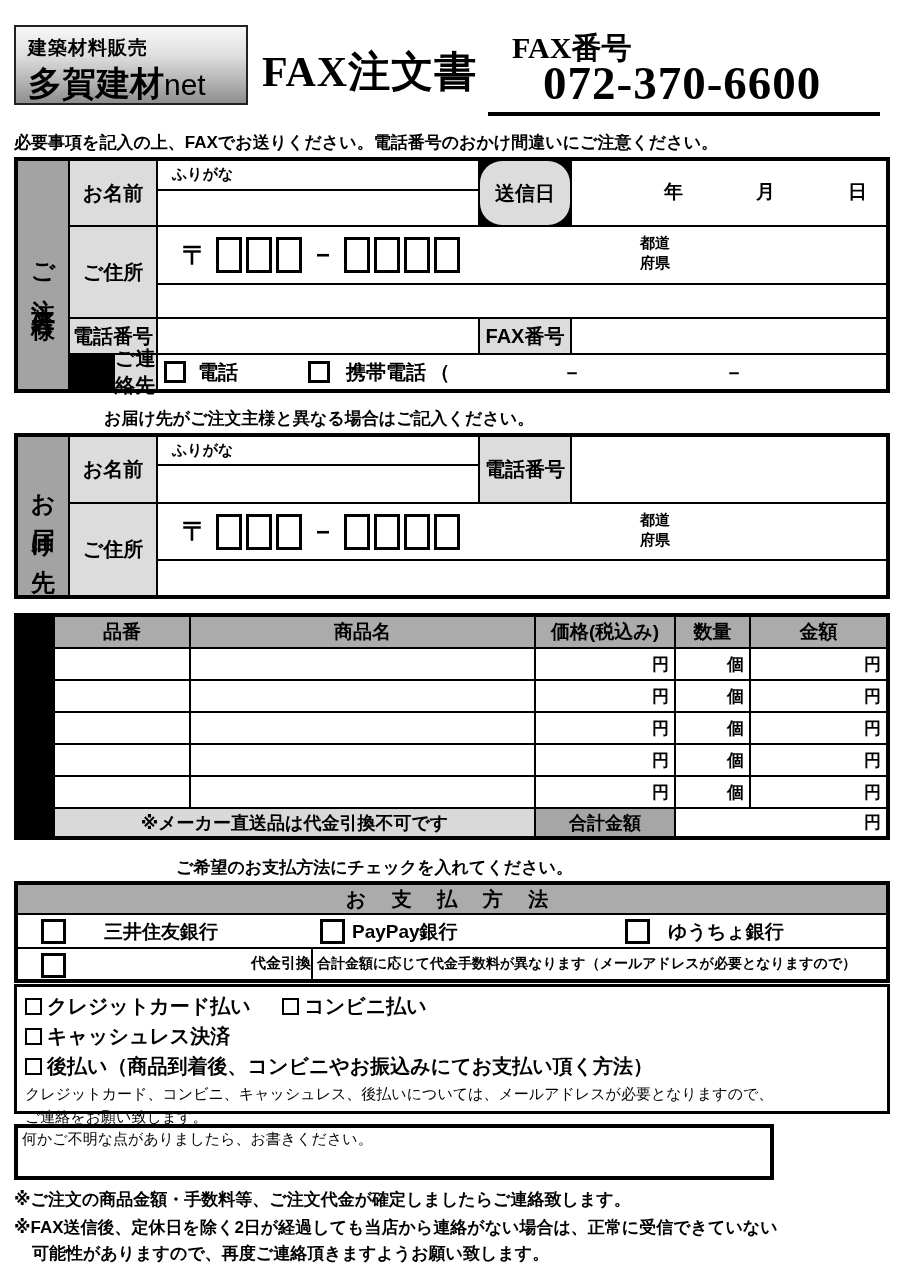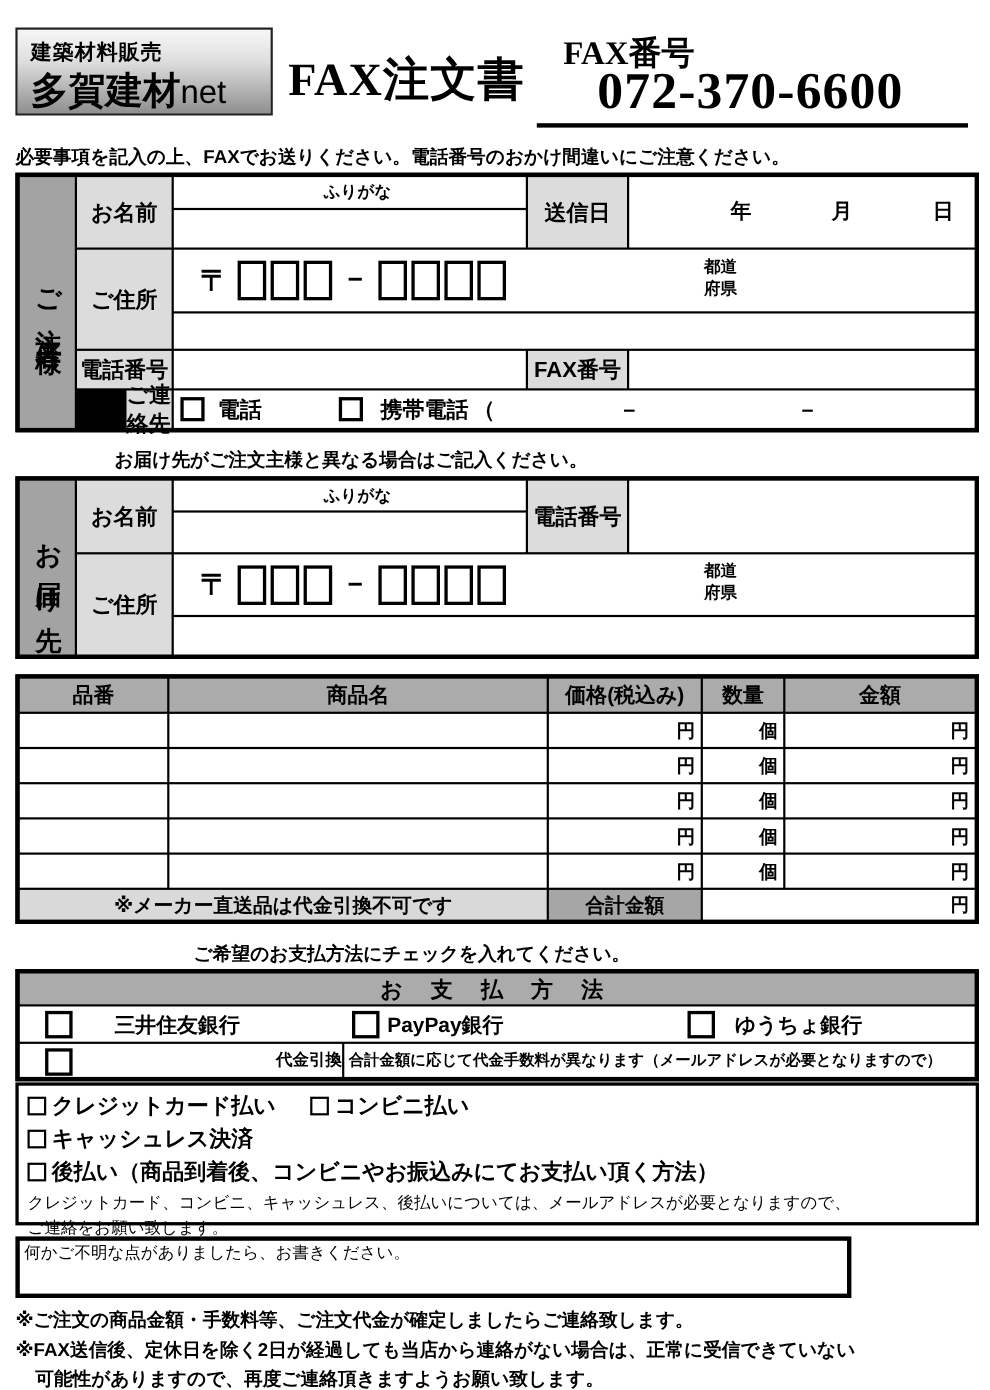--- a/index.html
+++ b/index.html
@@ -23,21 +23,21 @@
   .instruction{position:absolute;left:14px;top:131px;font-size:17px;font-weight:bold;}
 
   
   .formgrid{position:absolute;display:grid;background:#000;border:4px solid #000;gap:2px;box-sizing:border-box;}
   .cell{background:#fff;position:relative;box-sizing:border-box;}
   .lab{background:#dcdcdc;display:flex;align-items:center;justify-content:center;
        font-weight:bold;font-size:20px;}
   .side{background:#a3a3a3;display:flex;align-items:center;justify-content:center;}
   .side span{writing-mode:vertical-rl;text-orientation:upright;font-weight:bold;font-size:24px;
        letter-spacing:6px;line-height:1;}
-  .furi{font-size:15px;font-weight:bold;padding:4px 0 16px 14px;text-align:center;}
+  .furi{font-size:15px;font-weight:bold;padding:4px 0 16px 14px;}
 
   
   .t-order{left:14px;top:157px;width:876px;grid-template-columns:50px 86px 320px 90px 1fr;
        grid-template-rows:28px 34px 56px 32px 34px 34px;}
   .t-deliv{left:14px;top:433px;width:876px;grid-template-columns:50px 86px 320px 90px 1fr;
        grid-template-rows:27px 36px 55px 34px;}
 
   .datecell{display:block;}
   .datecell .dt{position:absolute;top:18px;font-weight:bold;font-size:19px;}
 
@@ -59,21 +59,21 @@
   .contact .cbx2{position:absolute;left:150px;top:6px;}
   .contact .t2{position:absolute;left:188px;top:4px;font-size:20px;font-weight:bold;}
   .contact .par{position:absolute;left:272px;top:4px;font-size:20px;font-weight:bold;}
   .contact .d1{position:absolute;left:404px;top:4px;font-size:20px;font-weight:bold;}
   .contact .d2{position:absolute;left:566px;top:4px;font-size:20px;font-weight:bold;}
 
   .mid-note{position:absolute;left:104px;top:407px;font-size:17px;font-weight:bold;}
 
   
   .t-prod{left:14px;top:613px;width:876px;grid-template-columns:134px 343px 138px 73px 1fr;
-      grid-template-rows:30px 30px 30px 30px 30px 30px 27px;}
+      grid-template-rows:30px 30px 30px 30px 30px 30px 27px;padding-left:37px;}
   .ph{background:#ababab;display:flex;align-items:center;justify-content:center;
       font-weight:bold;font-size:19px;}
   .unit{display:flex;align-items:center;justify-content:flex-end;padding-right:5px;
       font-weight:bold;font-size:17px;}
   .pfoot-note{background:#d9d9d9;display:flex;align-items:center;justify-content:center;
       font-weight:bold;font-size:18px;}
   .pfoot-total{background:#a6a6a6;display:flex;align-items:center;justify-content:center;
       font-weight:bold;font-size:18px;}
 
   
@@ -122,21 +122,21 @@
   <div class="fax-number">072-370-6600</div>
   <div class="fax-underline"></div>
   <div class="instruction">必要事項を記入の上、FAXでお送りください。電話番号のおかけ間違いにご注意ください。</div>
 
   <div class="formgrid t-order">
     <div class="cell side" style="grid-row:1/7;grid-column:1;">
         <span>ご注文者様</span>
       </div>
     <div class="cell lab" style="grid-row:1/3;grid-column:2;">お名前</div>
     <div class="cell furi" style="grid-row:1;grid-column:3;">ふりがな</div>
-    <div class="cell lab" style="grid-row:1/3;grid-column:4;">送信日</div>
+    <div class="cell lab" style="grid-row:1/3;grid-column:4;border-radius:22px;">送信日</div>
     <div class="cell datecell" style="grid-row:1/3;grid-column:5;">
       <span class="dt" style="left:92px;">年</span>
       <span class="dt" style="left:184px;">月</span>
       <span class="dt" style="left:276px;">日</span>
     </div>
     <div class="cell" style="grid-row:2;grid-column:3;"></div>
     <div class="cell lab" style="grid-row:3/5;grid-column:2;">ご住所</div>
     <div class="cell postal" style="grid-row:3;grid-column:3/6;">
       <span class="pmark">〒</span>
       <span class="pbox"></span>

